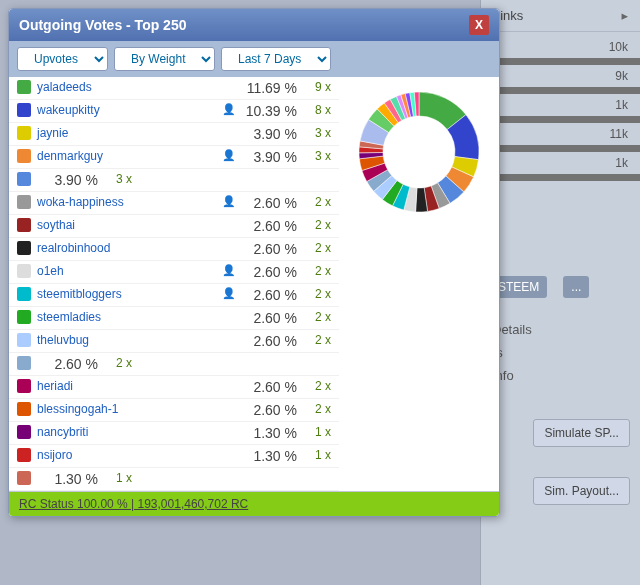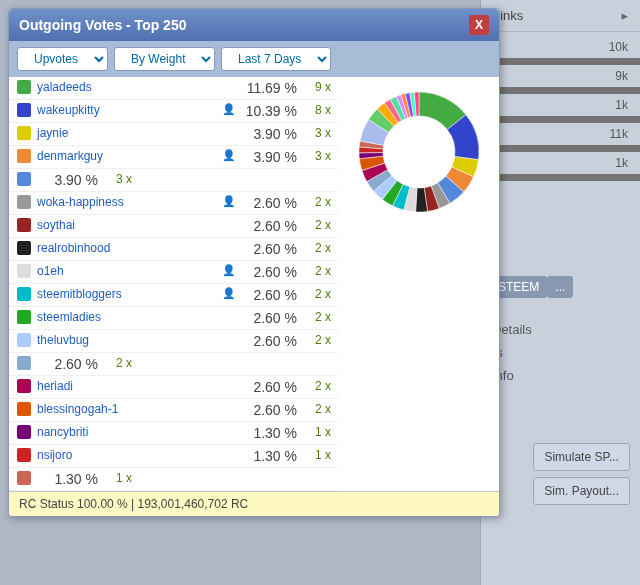--- a/index.html
+++ b/index.html
@@ -42,21 +42,21 @@
       border-bottom: 7px solid #737373;
       text-align: right;
     }
 
     .bg-panel-steem {
       position: absolute;
       top: 270px;
       right: 0;
       width: 160px;
       display: flex;
-      gap: 0;
+      gap: 16px;
       padding: 6px 10px;
       align-items: flex-start;
     }
 
     .steem-btn {
       background: #8898b0;
       color: white;
       border: none;
       padding: 4px 8px;
       border-radius: 3px;
@@ -89,20 +89,21 @@
 
     .simulate-btn {
       background: #d0d8e8;
       border: 1px solid #a0a8b8;
       padding: 6px 10px;
       font-size: 12px;
       color: #444;
       cursor: pointer;
       border-radius: 3px;
       white-space: nowrap;
+      margin-top: 24px;
     }
 
     
     .popup {
       position: absolute;
       left: 8px;
       top: 8px;
       width: 492px;
       background: white;
       border: 1px solid #8898b8;
@@ -217,26 +218,27 @@
 
     .votes {
       width: 30px;
       text-align: right;
       font-size: 12px;
       color: #4d7c0f;
       margin-left: 4px;
     }
 
     .popup-footer {
-      background: #fef9c3;
+      background: #84cc16;
       padding: 5px 10px;
       font-size: 12px;
       color: #444;
       border-top: 1px solid #c0c8d8;
       border-radius: 0 0 4px 4px;
+      text-decoration: underline;
     }
 
     
     .donut-container {
       position: relative;
       width: 130px;
       height: 130px;
     }
 
     

